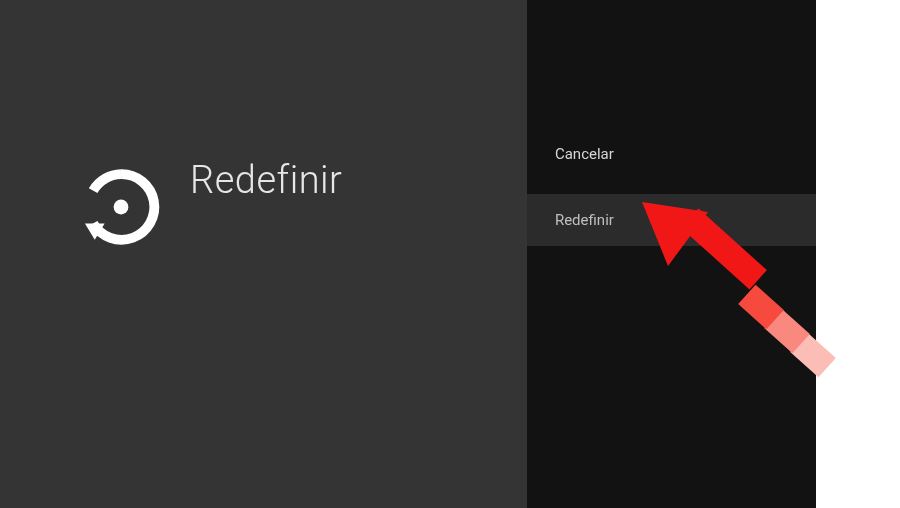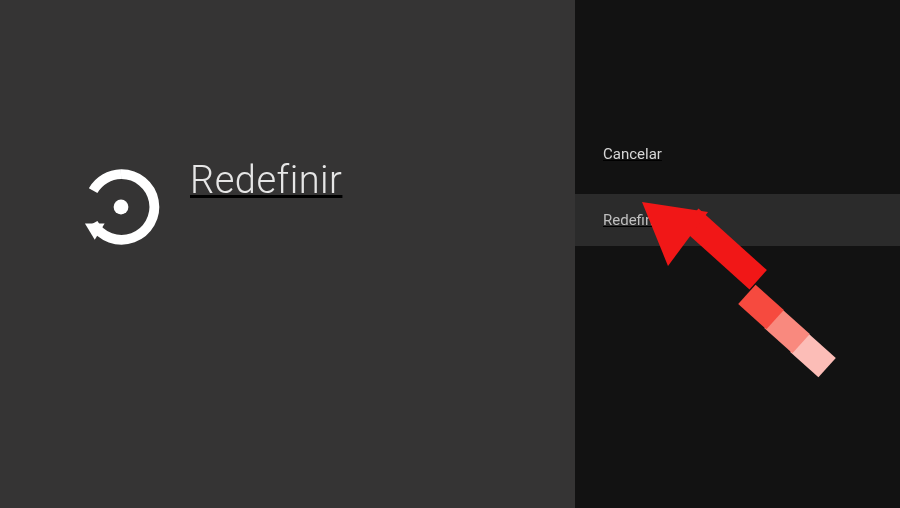--- a/index.html
+++ b/index.html
@@ -1,21 +1,20 @@
 <!DOCTYPE html>
 <html><head>
   <meta charset="utf-8">
   <style>
     * { margin: 0; padding: 0; box-sizing: border-box; }
     html, body { width: 900px; height: 508px; overflow: hidden; font-family: "Roboto", "Helvetica Neue", Arial, sans-serif; }
     .screen {
       display: flex;
-      width: 900px;
+      width: 816px;
       height: 508px;
-      text-decoration: underline;
     }
     .left-panel {
       width: 575px;
       height: 100%;
       background: #353434;
       display: flex;
       align-items: flex-start;
       padding-top: 160px;
       padding-left: 80px;
       padding-right: 60px;

